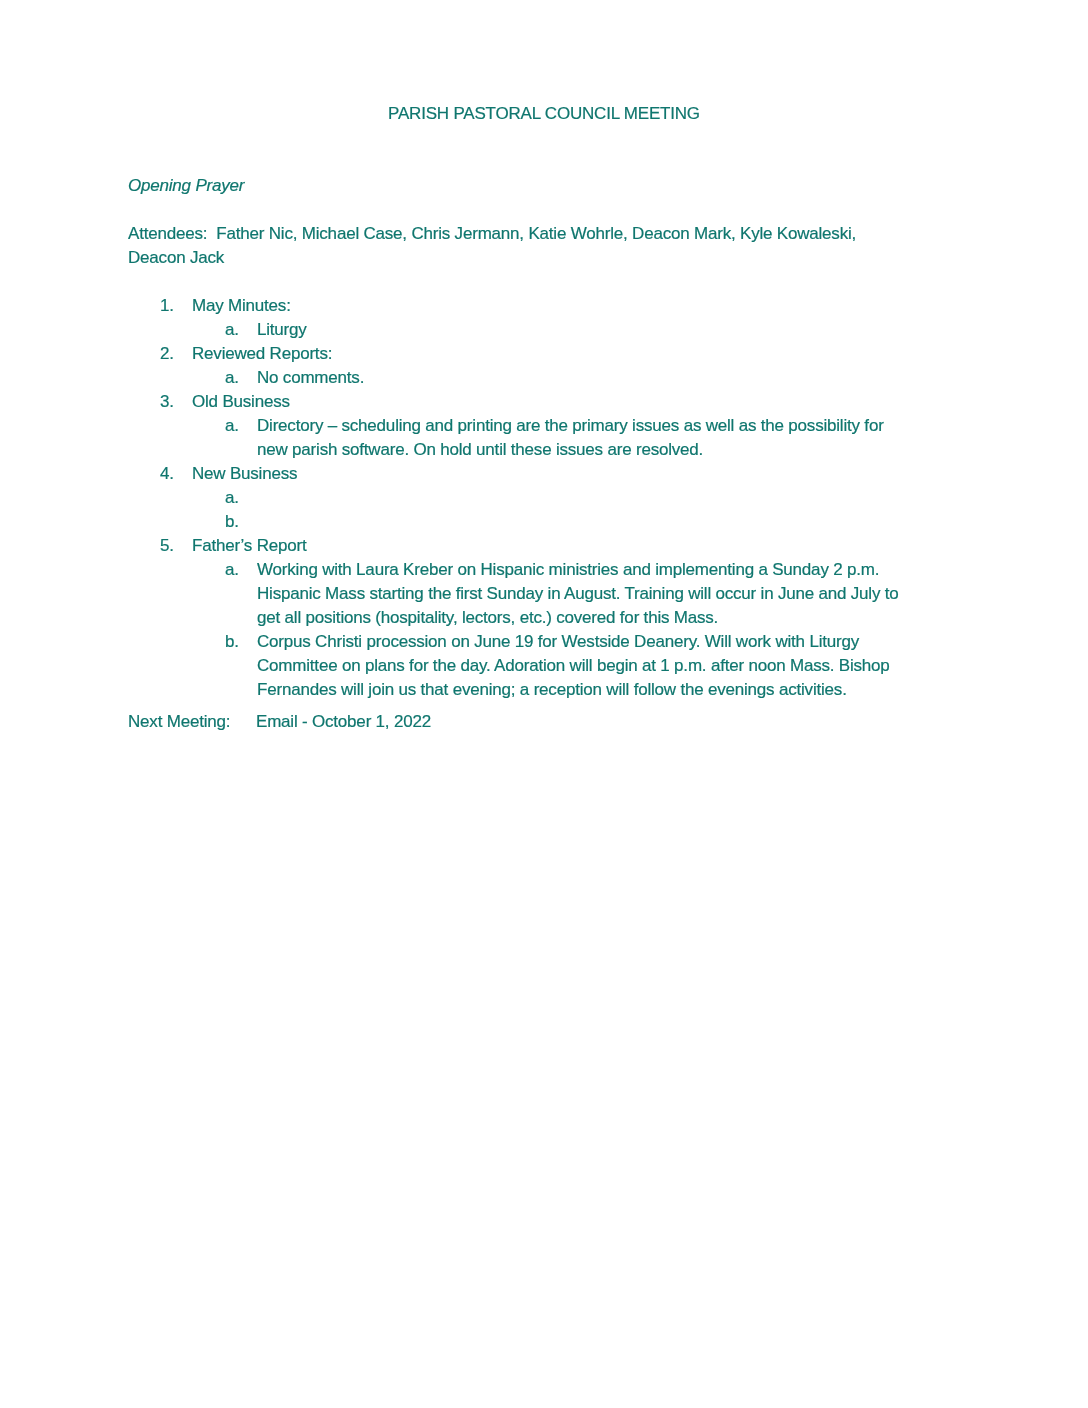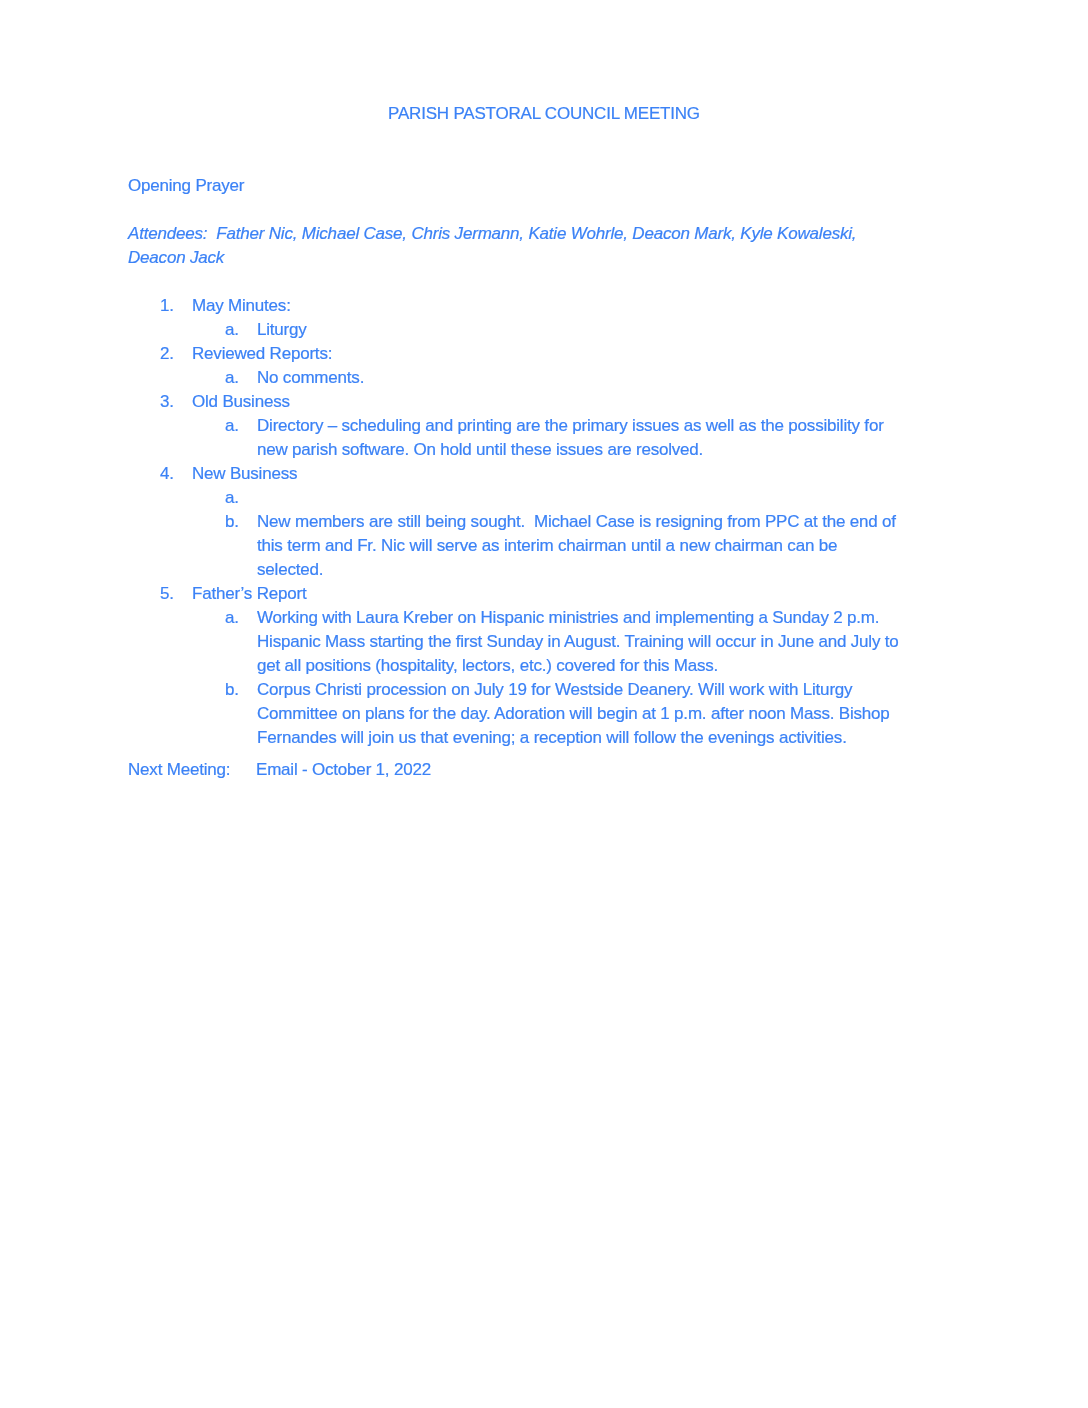--- a/index.html
+++ b/index.html
@@ -7,43 +7,43 @@
     padding: 0;
     background: #ffffff;
   }
   .page {
     position: relative;
     width: 948px;
     height: 1408px;
     box-sizing: border-box;
     padding: 102px 0 0 128px;
     background: #ffffff;
-    color: #3b82f6;
+    color: #0f766e;
     font-family: "Liberation Sans", sans-serif;
     font-size: 17px;
     line-height: 24px;
     letter-spacing: -0.2px;
     -webkit-text-stroke: 0.2px currentColor;
     overflow: hidden;
   }
   .title-wrap {
     width: 832px;
     text-align: center;
     margin: 0 0 48px 0;
   }
   .para {
     margin: 0;
   }
   .opening {
     margin: 0 0 24px 0;
+    font-style: italic;
   }
   .attendees {
     margin: 0 0 24px 0;
     width: 860px;
-    font-style: italic;
   }
   .txt {
     white-space: pre-wrap;
   }
   .agenda {
     margin: 0;
   }
   .l1 {
     display: flex;
     margin-left: 32px;
@@ -112,38 +112,35 @@
 
     <div class="l1">
       <span class="marker">4.</span>
       <span class="txt">New Business</span>
     </div>
     <div class="l2">
       <span class="marker">a.</span>
     </div>
     <div class="l2">
       <span class="marker">b.</span>
-      <span class="txt">New members are still being sought.  Michael Case is resigning from PPC at the end of
-this term and Fr. Nic will serve as interim chairman until a new chairman can be
-selected.</span>
     </div>
 
     <div class="l1">
       <span class="marker">5.</span>
       <span class="txt">Father’s Report</span>
     </div>
     <div class="l2">
       <span class="marker">a.</span>
       <span class="txt">Working with Laura Kreber on Hispanic ministries and implementing a Sunday 2 p.m.
 Hispanic Mass starting the first Sunday in August. Training will occur in June and July to
 get all positions (hospitality, lectors, etc.) covered for this Mass.</span>
     </div>
     <div class="l2">
       <span class="marker">b.</span>
-      <span class="txt">Corpus Christi procession on July 19 for Westside Deanery. Will work with Liturgy
+      <span class="txt">Corpus Christi procession on June 19 for Westside Deanery. Will work with Liturgy
 Committee on plans for the day. Adoration will begin at 1 p.m. after noon Mass. Bishop
 Fernandes will join us that evening; a reception will follow the evenings activities.</span>
     </div>
 
   </div>
 
   <div class="next-meeting">
     <span class="nm-label">Next Meeting:</span>
     <span class="txt">Email - October 1, 2022</span>
   </div>

